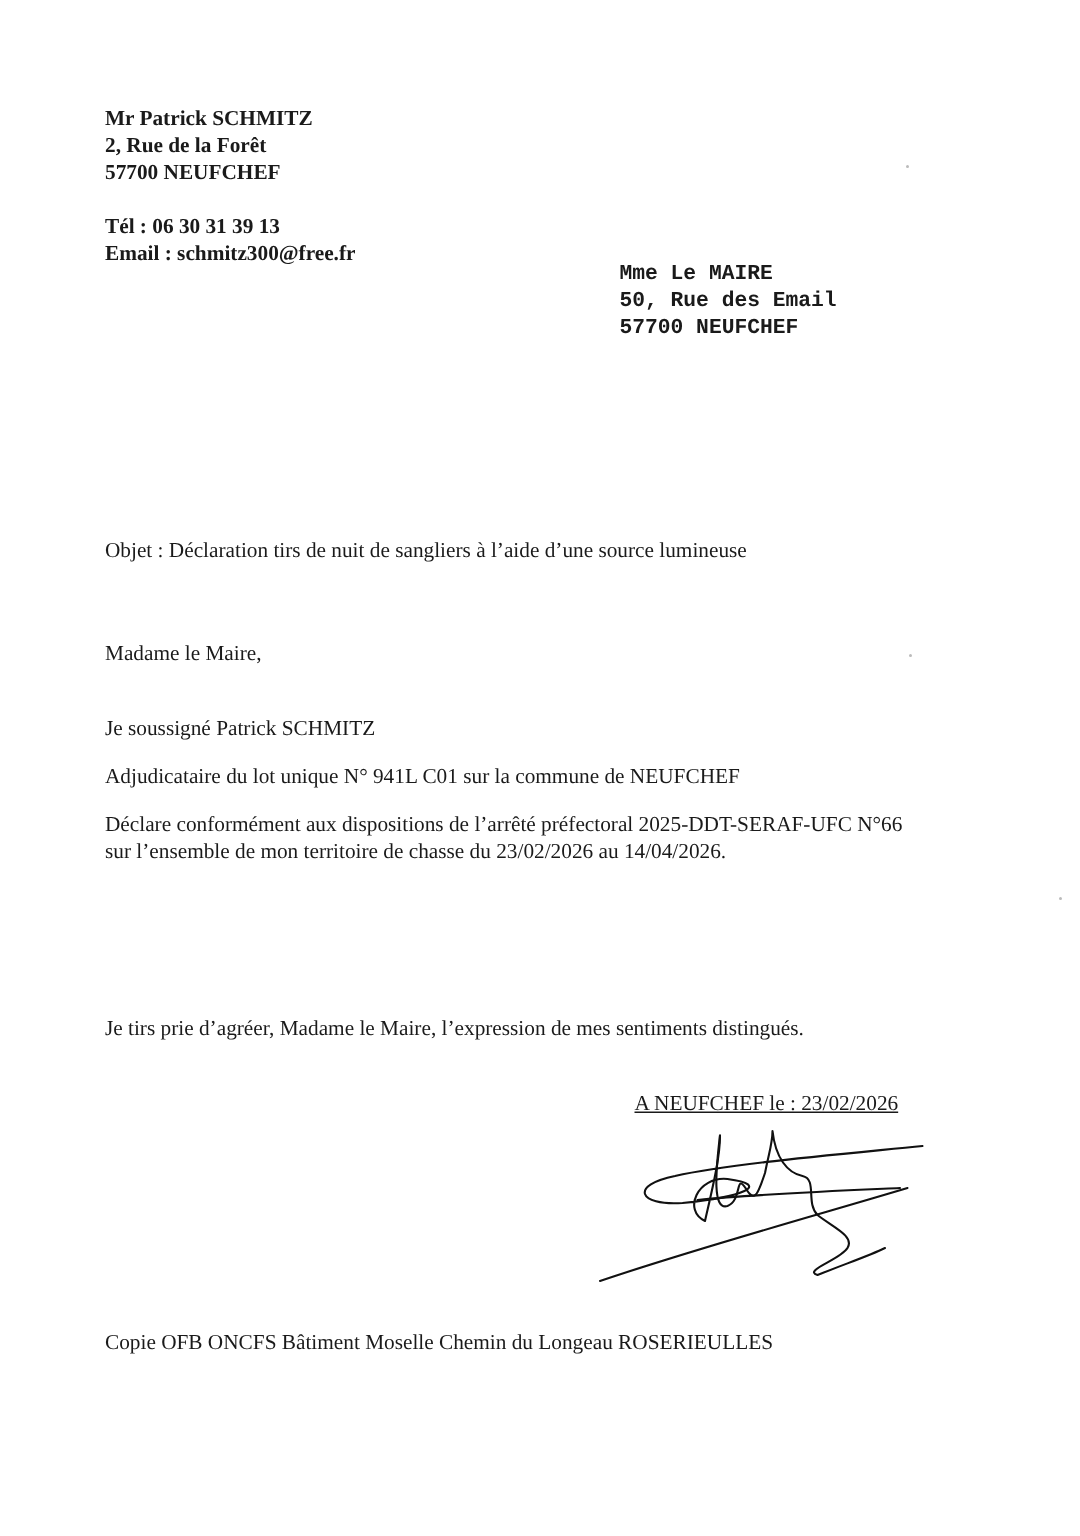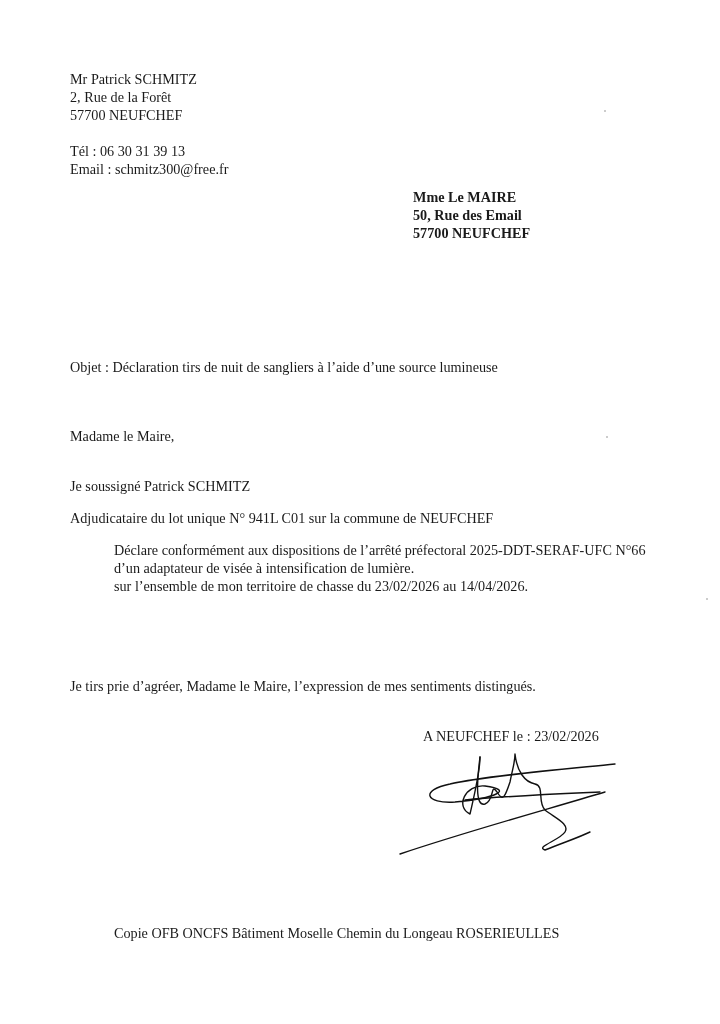--- a/index.html
+++ b/index.html
@@ -1,25 +1,25 @@
 <!DOCTYPE html>
 <html><head>
   <meta charset="utf-8">
   <style>
     html, body { margin: 0; padding: 0; background: #ffffff; }
     body { width: 720px; height: 1024px; position: relative; overflow: hidden;
            font-family: "Liberation Serif", "DejaVu Serif", serif; color: #1a1a1a; font-size: 14.2px; }
     .abs { position: absolute; white-space: nowrap; line-height: 18px; }
     .bold { font-weight: normal; }
     .sender { left: 70px; top: 70px; }
-    .sender div { height: 18px; }
+    .sender div { height: 18px; font-weight: bold; }
     .gap { height: 16px; }
-    .recipient { left: 413px; top: 188px; font-weight: bold; }
+    .recipient { left: 413px; top: 174px; font-weight: bold; font-family: Liberation Mono, monospace; }
     .recipient div { height: 18px; }
-    .line { height: 18px; margin-left: 44px; }
+    .line { height: 18px; }
     .sig { position: absolute; left: 395px; top: 752px; width: 240px; height: 105px; }
     .speck { position: absolute; width: 2px; height: 2px; background: #bbb; border-radius: 1px; }
   </style>
 </head>
 <body>
 
 <div class="abs sender">
   <div>Mr Patrick SCHMITZ</div>
   <div>2, Rue de la Forêt</div>
   <div>57700 NEUFCHEF</div>
@@ -43,36 +43,35 @@
 <div class="abs" style="left:70px; top:477px;">Je soussigné Patrick SCHMITZ</div>
 
 <div class="abs" style="left:70px; top:509px;text-align:center;">
   <span>Adjudicataire du lot unique N° </span><span class="bold">941L</span><span> C01 sur la commune de NEUFCHEF</span>
 </div>
 
 <div class="abs" style="left:70px; top:541px;">
   <div class="line">
     <span>Déclare conformément aux dispositions de </span><span class="bold">l’arrêté préfectoral 2025-DDT-SERAF-UFC N°66</span>
   </div>
-  <div class="line bold">d’un adaptateur de visée à intensification de lumière.</div>
   <div class="line">sur l’ensemble de mon territoire de chasse du 23/02/2026 au 14/04/2026.</div>
 </div>
 
 <div class="abs" style="left:70px; top:677px;">Je tirs prie d’agréer, Madame le Maire, l’expression de mes sentiments distingués.</div>
 
-<div class="abs" style="left:423px; top:727px;">A NEUFCHEF le : 23/02/2026</div>
+<div class="abs" style="left:423px; top:727px;text-decoration:underline;">A NEUFCHEF le : 23/02/2026</div>
 
 <svg class="sig" viewBox="0 0 240 105">
   <g fill="none" stroke="#111" stroke-width="1.4" stroke-linecap="round" stroke-linejoin="round">
     <path d="M5 102 C 70 80, 150 58, 210 40"></path>
     <path d="M220 12 C 160 18, 90 24, 55 32 C 25 38, 30 52, 60 50 C 100 46, 120 38, 90 34 C 70 32, 60 55, 75 62 C 80 40, 85 20, 85 5"></path>
     <path d="M85 5 C 82 30, 80 55, 90 52 C 100 48, 95 30, 102 40 C 108 50, 110 45, 115 30 C 118 15, 120 10, 120 2 C 122 20, 130 30, 140 32 C 150 34, 142 50, 150 58 C 160 66, 175 72, 170 80 C 165 88, 140 95, 150 98 C 170 90, 185 85, 195 80"></path>
     <path d="M70 48 C 110 44, 160 42, 205 40"></path>
   </g>
 </svg>
 
-<div class="abs" style="left:70px; top:924px;">
+<div class="abs" style="left:70px; top:886px;">
   <div class="line">Copie OFB ONCFS Bâtiment Moselle Chemin du Longeau ROSERIEULLES</div>
 </div>
 
 <div class="speck" style="left:604px; top:110px;"></div>
 <div class="speck" style="left:606px; top:436px;"></div>
 <div class="speck" style="left:706px; top:598px;"></div>
 
 </body></html>

